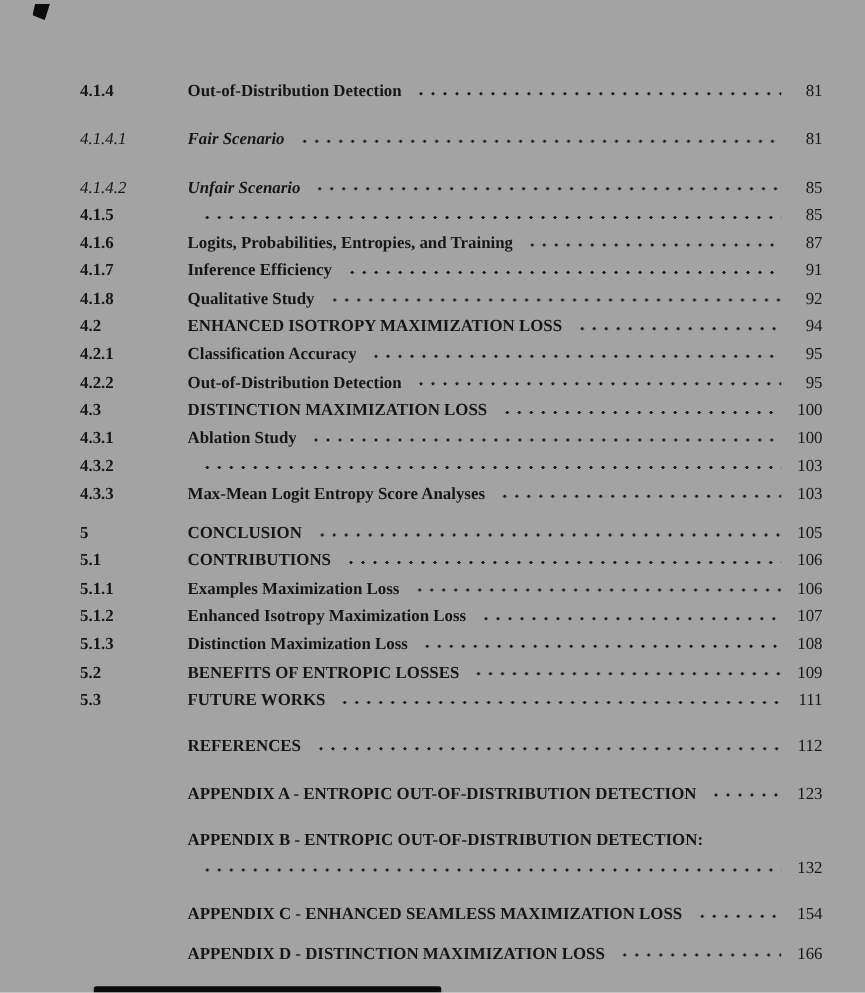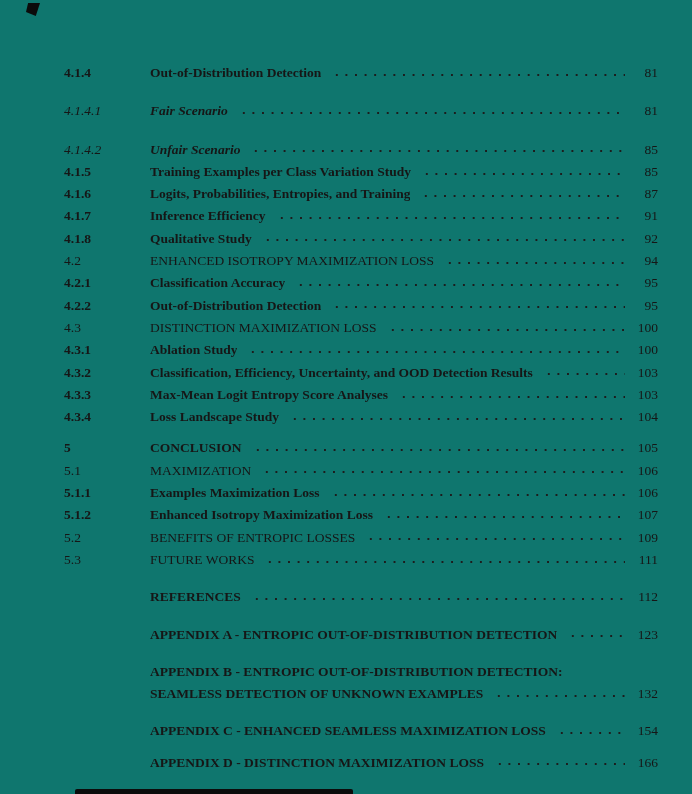--- a/index.html
+++ b/index.html
@@ -8,21 +8,21 @@
     height: 794px;
     background: #ffffff;
     position: relative;
     overflow: hidden;
     font-family: "Liberation Serif", "DejaVu Serif", serif;
     color: #161616;
   }
   .page {
     position: absolute;
     inset: 0;
-    background: #0f766e;
+    background: #a3a3a3;
   }
   
   .scan-mark-top {
     position: absolute;
     left: 26px;
     top: 3px;
     width: 14px;
     height: 13px;
     background: #0b0b0b;
     clip-path: polygon(15% 0, 100% 0, 70% 100%, 0 70%);
@@ -75,21 +75,21 @@
     min-width: 26px;
     text-align: right;
   }
   .row.no-page .dots { visibility: hidden; }
   .row.no-page .page-num { visibility: hidden; }
   
   .s-bold .num, .s-bold .title, .s-bold .page-num { font-weight: bold; }
   .s-bold .page-num { font-weight: normal; }
   .s-italic .num, .s-italic .title { font-style: italic; margin-top: 16px; }
   .s-capsbold .num, .s-capsbold .title { font-weight: bold; }
-  .s-caps .num, .s-caps .title { font-weight: normal; }
+  .s-caps .num, .s-caps .title { font-weight: bold; }
 </style>
 </head>
 <body>
 
 <div class="page">
   <div class="scan-mark-top"></div>
   <div class="scan-bar-bottom"></div>
 
   <div class="toc" id="toc-list">
 
@@ -106,21 +106,20 @@
         <span class="page-num">81</span>
       </div>
       <div class="row s-italic">
         <span class="num">4.1.4.2</span>
         <span class="title">Unfair Scenario</span>
         <span class="dots"></span>
         <span class="page-num">85</span>
       </div>
       <div class="row s-bold">
         <span class="num">4.1.5</span>
-        <span class="title">Training Examples per Class Variation Study</span>
         <span class="dots"></span>
         <span class="page-num">85</span>
       </div>
       <div class="row s-bold">
         <span class="num">4.1.6</span>
         <span class="title">Logits, Probabilities, Entropies, and Training</span>
         <span class="dots"></span>
         <span class="page-num">87</span>
       </div>
       <div class="row s-bold">
@@ -160,60 +159,59 @@
         <span class="page-num">100</span>
       </div>
       <div class="row s-bold">
         <span class="num">4.3.1</span>
         <span class="title">Ablation Study</span>
         <span class="dots"></span>
         <span class="page-num">100</span>
       </div>
       <div class="row s-bold">
         <span class="num">4.3.2</span>
-        <span class="title">Classification, Efficiency, Uncertainty, and OOD Detection Results</span>
         <span class="dots"></span>
         <span class="page-num">103</span>
       </div>
       <div class="row s-bold">
         <span class="num">4.3.3</span>
         <span class="title">Max-Mean Logit Entropy Score Analyses</span>
         <span class="dots"></span>
         <span class="page-num">103</span>
-      </div>
-      <div class="row s-bold">
-        <span class="num">4.3.4</span>
-        <span class="title">Loss Landscape Study</span>
-        <span class="dots"></span>
-        <span class="page-num">104</span>
       </div>
       <div class="row s-capsbold gap-sm">
         <span class="num">5</span>
         <span class="title">CONCLUSION</span>
         <span class="dots"></span>
         <span class="page-num">105</span>
       </div>
       <div class="row s-caps">
         <span class="num">5.1</span>
-        <span class="title">MAXIMIZATION</span>
+        <span class="title">CONTRIBUTIONS</span>
         <span class="dots"></span>
         <span class="page-num">106</span>
       </div>
       <div class="row s-bold">
         <span class="num">5.1.1</span>
         <span class="title">Examples Maximization Loss</span>
         <span class="dots"></span>
         <span class="page-num">106</span>
       </div>
       <div class="row s-bold">
         <span class="num">5.1.2</span>
         <span class="title">Enhanced Isotropy Maximization Loss</span>
         <span class="dots"></span>
         <span class="page-num">107</span>
       </div>
+      <div class="row s-bold">
+        <span class="num">5.1.3</span>
+        <span class="title">Distinction Maximization Loss</span>
+        <span class="dots"></span>
+        <span class="page-num">108</span>
+      </div>
       <div class="row s-caps">
         <span class="num">5.2</span>
         <span class="title">BENEFITS OF ENTROPIC LOSSES</span>
         <span class="dots"></span>
         <span class="page-num">109</span>
       </div>
       <div class="row s-caps">
         <span class="num">5.3</span>
         <span class="title">FUTURE WORKS</span>
         <span class="dots"></span>
@@ -232,21 +230,20 @@
         <span class="page-num">123</span>
       </div>
       <div class="row s-capsbold gap-lg no-page">
         <span class="num"></span>
         <span class="title">APPENDIX B - ENTROPIC OUT-OF-DISTRIBUTION DETECTION:</span>
         <span class="dots"></span>
         <span class="page-num"></span>
       </div>
       <div class="row s-capsbold">
         <span class="num"></span>
-        <span class="title">SEAMLESS DETECTION OF UNKNOWN EXAMPLES</span>
         <span class="dots"></span>
         <span class="page-num">132</span>
       </div>
       <div class="row s-capsbold gap-lg">
         <span class="num"></span>
         <span class="title">APPENDIX C - ENHANCED SEAMLESS MAXIMIZATION LOSS</span>
         <span class="dots"></span>
         <span class="page-num">154</span>
       </div>
       <div class="row s-capsbold gap-sm">

